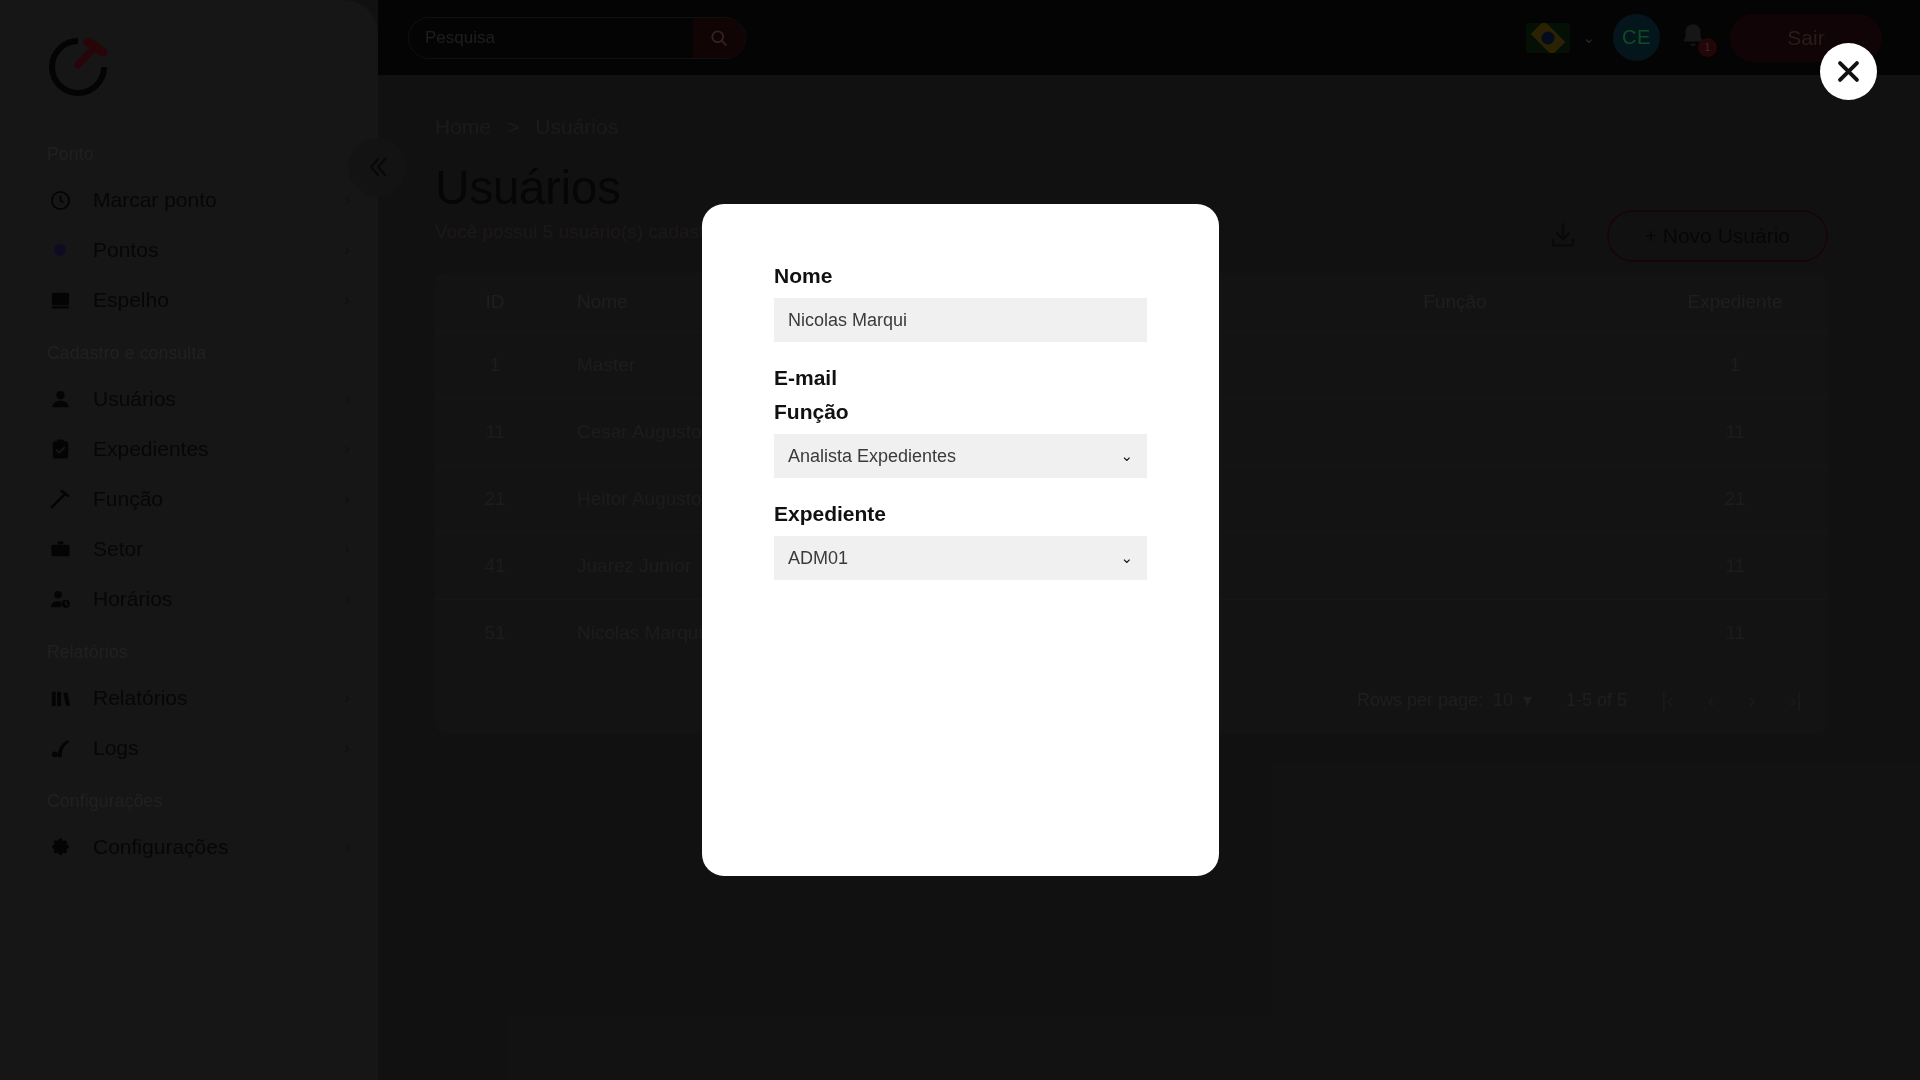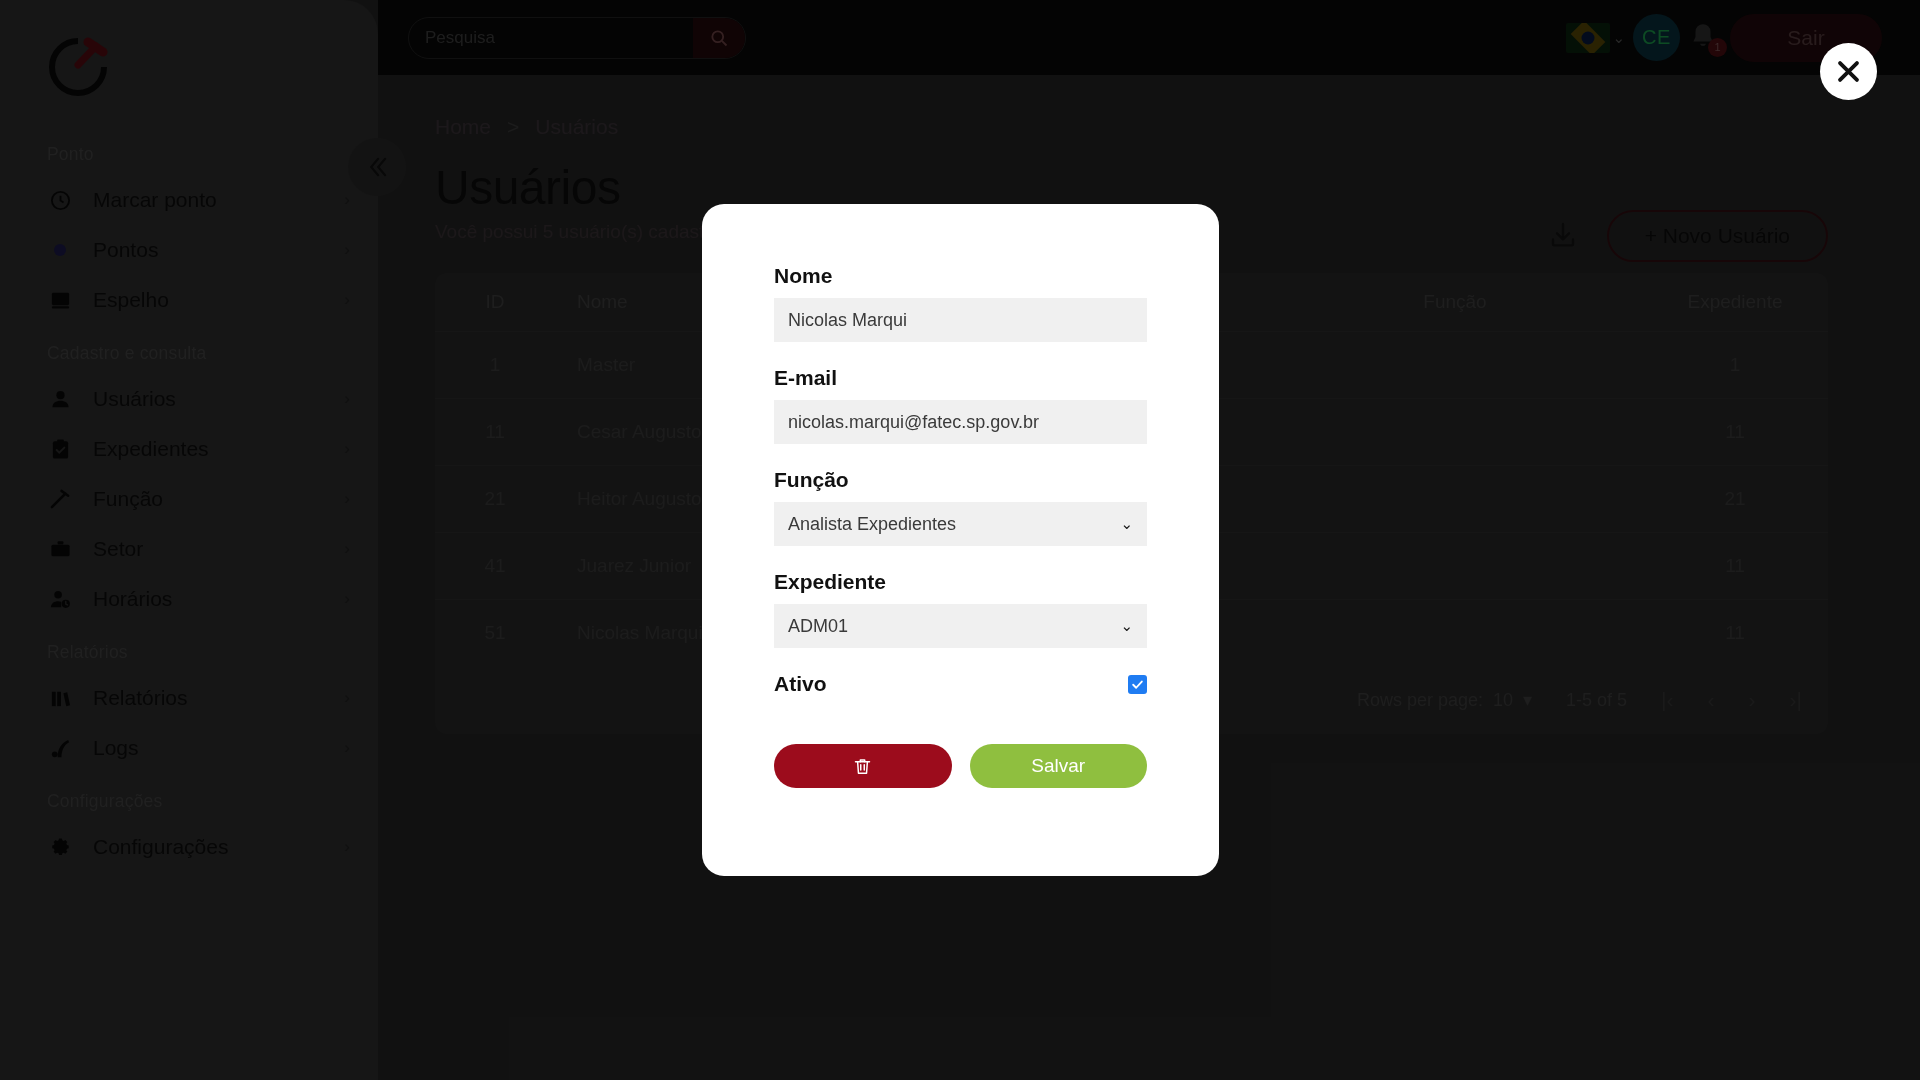--- a/index.html
+++ b/index.html
@@ -77,21 +77,21 @@
     flex: 1 1 auto;
     display: flex; flex-direction: column;
     min-width: 0;
     position: relative;
   }
   .topbar {
     height: 75px;
     background: #0b0b0b;
     display: flex; align-items: center;
     padding: 0 38px 0 30px;
-    gap: 8px;
+    gap: 18px;
     flex: 0 0 75px;
   }
   .search-box {
     width: 338px; height: 42px;
     border: 1px solid #2a2a2a;
     border-radius: 21px;
     display: flex; align-items: center;
     overflow: hidden;
     background: transparent;
   }
@@ -569,53 +569,33 @@
   </div>
 </div>
 
 <div class="scrim"></div>
 
 <div class="modal">
   <div class="field-label">Nome</div>
   <div class="field-input">Nicolas Marqui</div>
 
   <div class="field-label">E-mail</div>
-  <div class="field-input">nicolas.marqui@fatec.sp.gov.br</div>
 
   <div class="field-label">Função</div>
   <div class="field-select">
     <span>Analista Expedientes</span>
     <span class="chev">⌄</span>
   </div>
 
   <div class="field-label">Expediente</div>
   <div class="field-select">
     <span>ADM01</span>
     <span class="chev">⌄</span>
   </div>
 
-  <div class="ativo-row">
-    <span class="field-label" style="margin:0;">Ativo</span>
-    <span class="chk">
-      <svg viewBox="0 0 24 24" fill="none" stroke="#fff" stroke-width="3.4" stroke-linecap="round" stroke-linejoin="round">
-          <path d="M4 12.5l5.5 5.5L20 6.5"></path>
-        </svg>
-    </span>
-  </div>
-
-  <div class="modal-actions">
-    <button class="btn-delete">
-      <svg viewBox="0 0 24 24" width="21" height="21" fill="none" stroke="#fff" stroke-width="1.7" stroke-linecap="round" stroke-linejoin="round">
-        <path d="M4 6.5h16"></path>
-          <path d="M9.5 6.5V4.6h5v1.9"></path>
-          <path d="M6.4 6.5l1 13.2h9.2l1-13.2"></path>
-          <path d="M10 10v6M14 10v6"></path>
-      </svg>
-    </button>
-    <button class="btn-save">Salvar</button>
-  </div>
+
 </div>
 
 <button class="close-fab">
   <svg viewBox="0 0 24 24" fill="none" stroke="#111" stroke-width="3.2" stroke-linecap="round">
     <path d="M5 5l14 14M19 5L5 19"></path>
   </svg>
 </button>
 
 </body></html>

